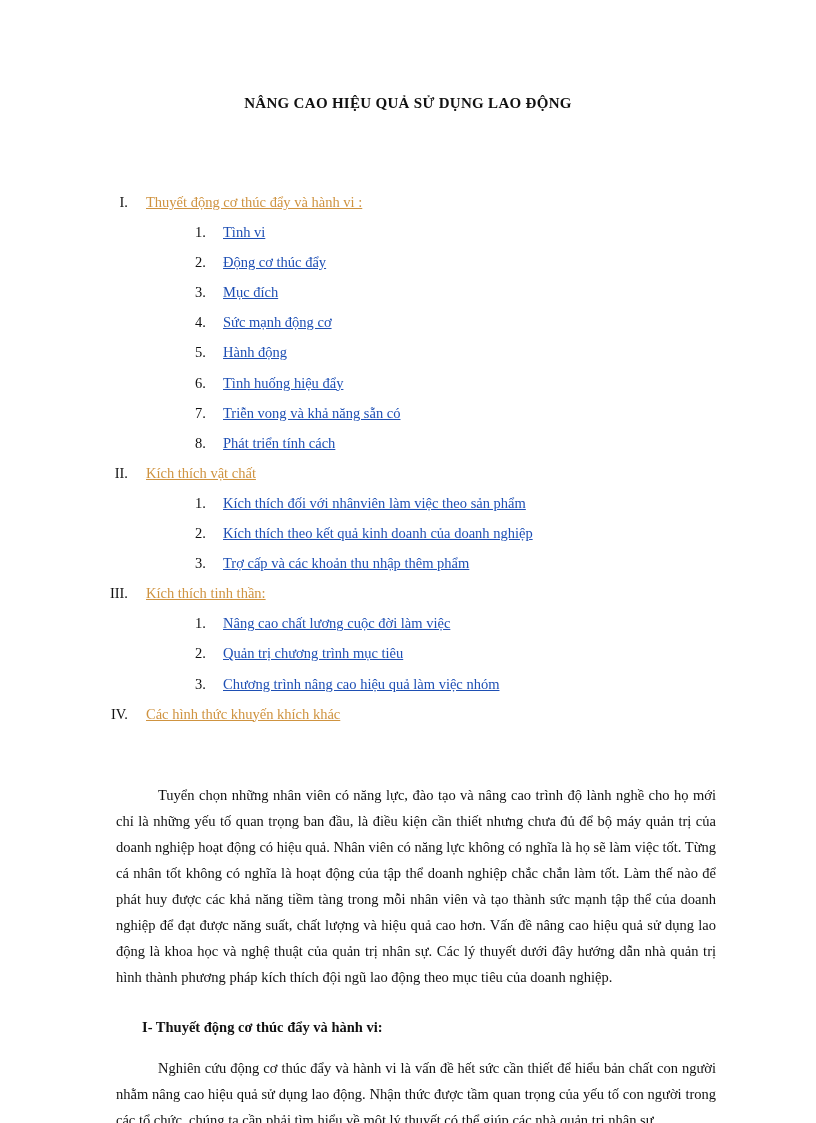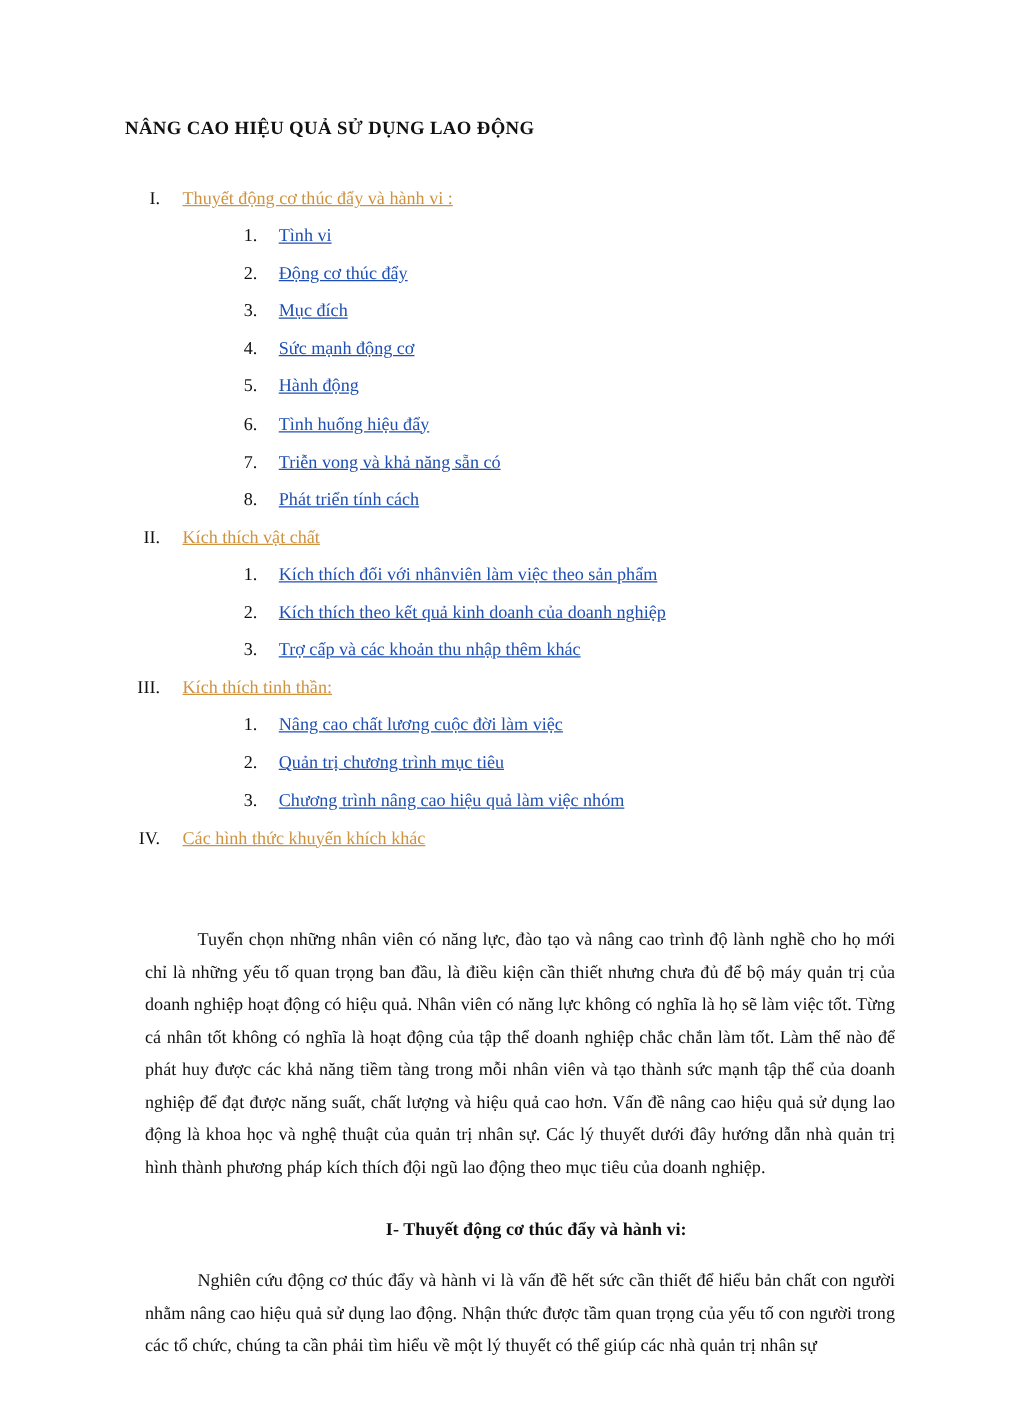--- a/index.html
+++ b/index.html
@@ -11,24 +11,25 @@
     font-family: "Times New Roman", Times, serif;
     font-size: 14.5px;
     color: #111;
     line-height: 1.8;
   }
   .page {
     box-sizing: border-box;
     padding: 90px 100px 40px 100px;
   }
   .title {
+    text-align: center;
     font-weight: bold;
     font-size: 15px;
     letter-spacing: 0.3px;
-    margin-bottom: 29px;
+    margin-bottom: 72px;
   }
   .toc {
     margin-bottom: 55px;
   }
   .toc-l1 {
     display: flex;
     margin-bottom: 4px;
   }
   .toc-l1 .roman {
     width: 46px;
@@ -53,21 +54,20 @@
     text-decoration: underline;
   }
   .para {
     text-align: justify;
     text-indent: 42px;
     margin: 0 0 6px 16px;
   }
   .section-head {
     font-weight: bold;
     margin: 24px 0 14px 42px;
-    text-align: center;
   }
 </style>
 </head>
 <body>
 
 <div class="page">
 
   <div class="title">NÂNG CAO HIỆU QUẢ SỬ DỤNG LAO ĐỘNG</div>
 
   <div class="toc" id="toc-mount">
@@ -114,21 +114,21 @@
       <div class="toc-l2">
         <span class="num">1.</span>
         <span class="l2-text">Kích thích đối với nhânviên làm việc theo sản phẩm </span>
       </div>
       <div class="toc-l2">
         <span class="num">2.</span>
         <span class="l2-text">Kích thích theo kết quả kinh doanh của doanh nghiệp </span>
       </div>
       <div class="toc-l2">
         <span class="num">3.</span>
-        <span class="l2-text">Trợ cấp và các khoản thu nhập thêm khác</span>
+        <span class="l2-text">Trợ cấp và các khoản thu nhập thêm phẩm</span>
       </div>
       <div class="toc-l1">
         <span class="roman">III.</span>
         <span class="l1-text">Kích thích tinh thần: </span>
       </div>
       <div class="toc-l2">
         <span class="num">1.</span>
         <span class="l2-text">Nâng cao chất lương  cuộc đời làm việc</span>
       </div>
       <div class="toc-l2">

